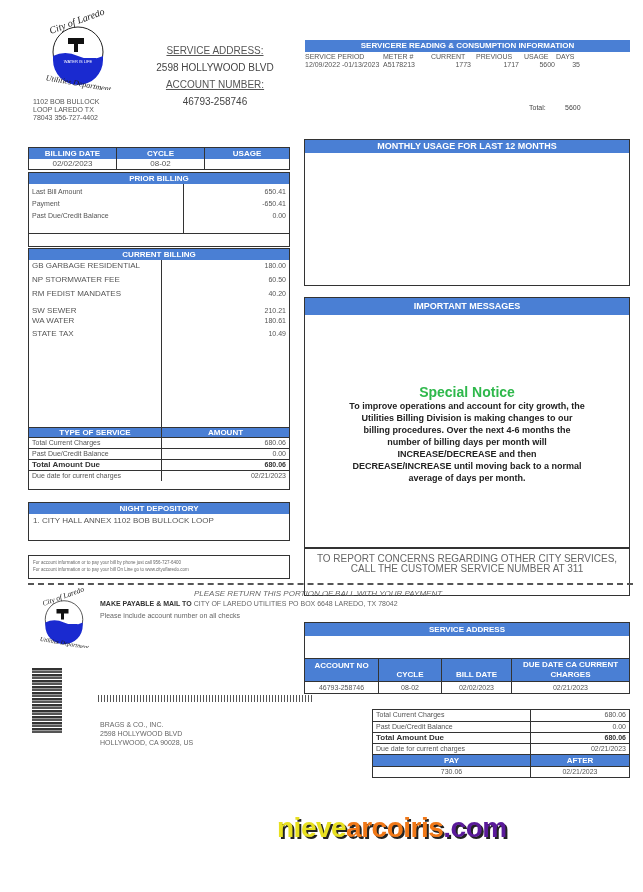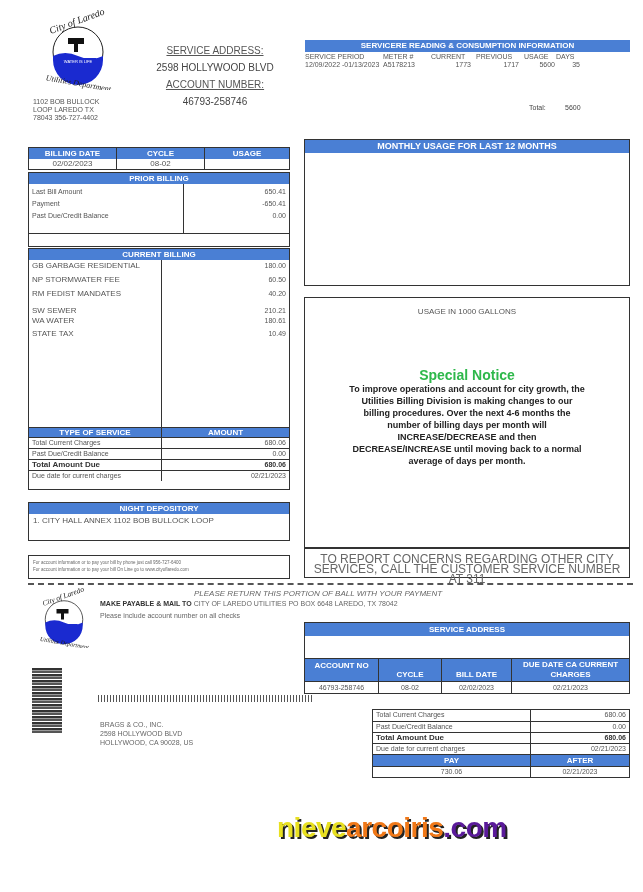--- a/index.html
+++ b/index.html
@@ -156,25 +156,26 @@
   <div>For account information or to pay your bill On Line go to www.cityoflaredo.com</div>
 </div>
 
 <div class="abs box" style="left:304px;top:139px;width:326px;height:147px;">
   <div class="blue t9" style="height:13px;line-height:13px;">MONTHLY USAGE FOR LAST 12 MONTHS</div>
   <div style="height:118px;"></div>
   <div class="t8 c" style="color:#555;margin-top:36px;">USAGE IN 1000 GALLONS</div>
 </div>
 
 <div class="abs box" style="left:304px;top:297px;width:326px;height:251px;">
+  <div class="blue t9" style="height:17px;line-height:17px;">IMPORTANT MESSAGES</div>
   <div class="c" style="margin-top:69px;font-size:14px;font-weight:bold;color:#2eb84b;">Special Notice</div>
   <div class="c" style="margin:0 auto;width:240px;font-size:9px;font-weight:bold;color:#222;line-height:12px;">To improve operations and account for city growth, the Utilities Billing Division is making changes to our billing procedures. Over the next 4-6 months the number of billing days per month will INCREASE/DECREASE and then DECREASE/INCREASE until moving back to a normal average of days per month.</div>
 </div>
 
-<div class="abs box c" style="left:304px;top:548px;width:326px;height:30px;font-size:12px;color:#666;padding:5px 4px;line-height:10px;">TO REPORT CONCERNS REGARDING OTHER CITY SERVICES, CALL THE CUSTOMER SERVICE NUMBER AT 311</div>
+<div class="abs box c" style="left:304px;top:548px;width:326px;height:48px;font-size:10px;color:#666;padding:5px 4px;line-height:10px;">TO REPORT CONCERNS REGARDING OTHER CITY SERVICES, CALL THE CUSTOMER SERVICE NUMBER AT 311</div>
 
 <div class="abs" style="left:28px;top:583px;width:605px;border-top:2px dashed #555;"></div>
 
 <div class="abs" style="left:34px;top:588px;width:60px;height:60px;">
   <svg width="60" height="60" viewBox="0 0 80 80">
     <circle cx="40" cy="42" r="25" fill="#fff" stroke="#222" stroke-width="1"></circle>
     <path d="M15 46 Q27 40 40 46 T65 46 L65 50 A25 25 0 0 1 15 50 Z" fill="#1a2ad0"></path>
     <rect x="22" y="48" width="36" height="6" fill="#1a2ad0"></rect>
     <path d="M30 28 L46 28 L46 34 L40 34 L40 42 L36 42 L36 34 L30 34 Z" fill="#111"></path>
     <text x="40" y="14" font-size="10" fill="#222" text-anchor="middle" font-family="Liberation Serif, serif" font-style="italic" transform="rotate(-20 40 14)">City of Laredo</text>

